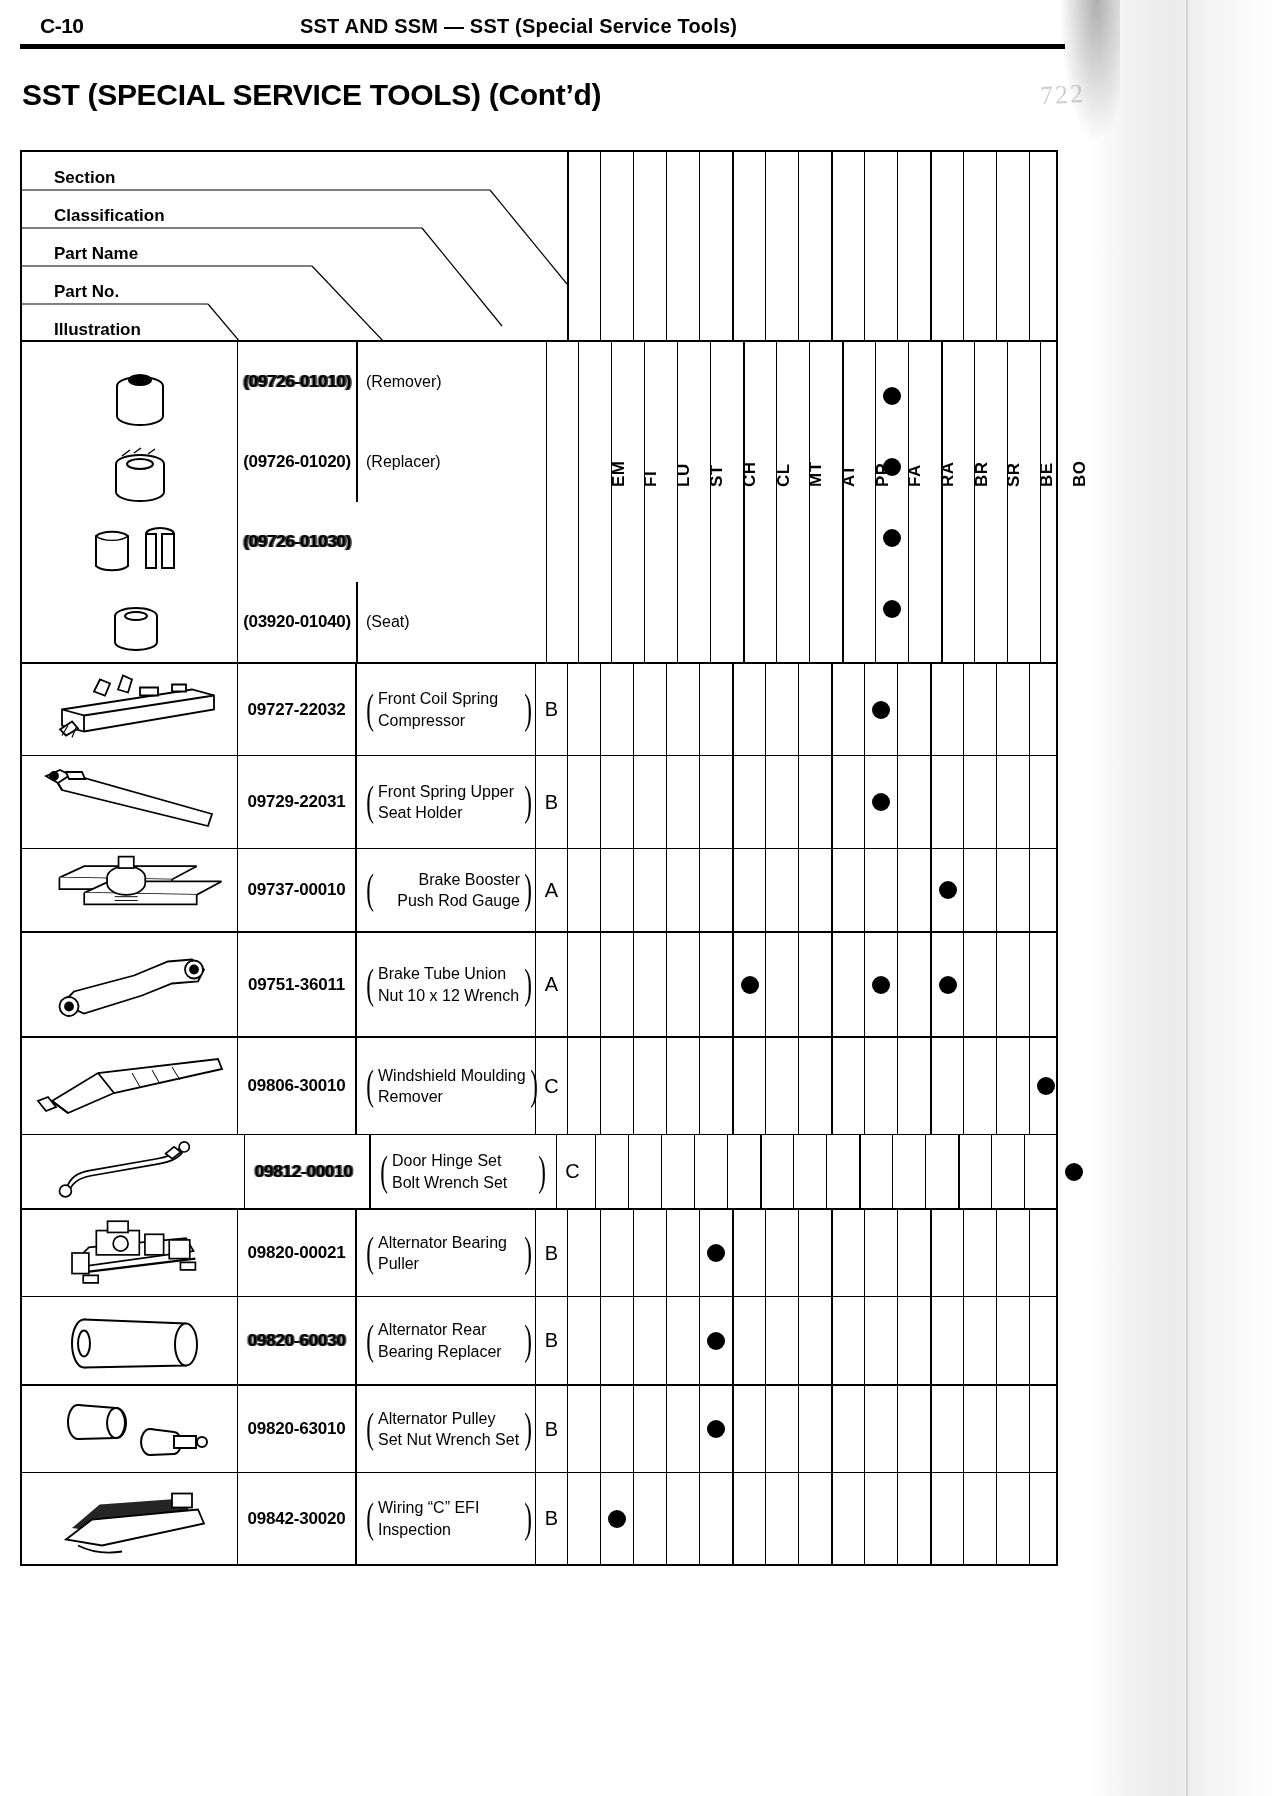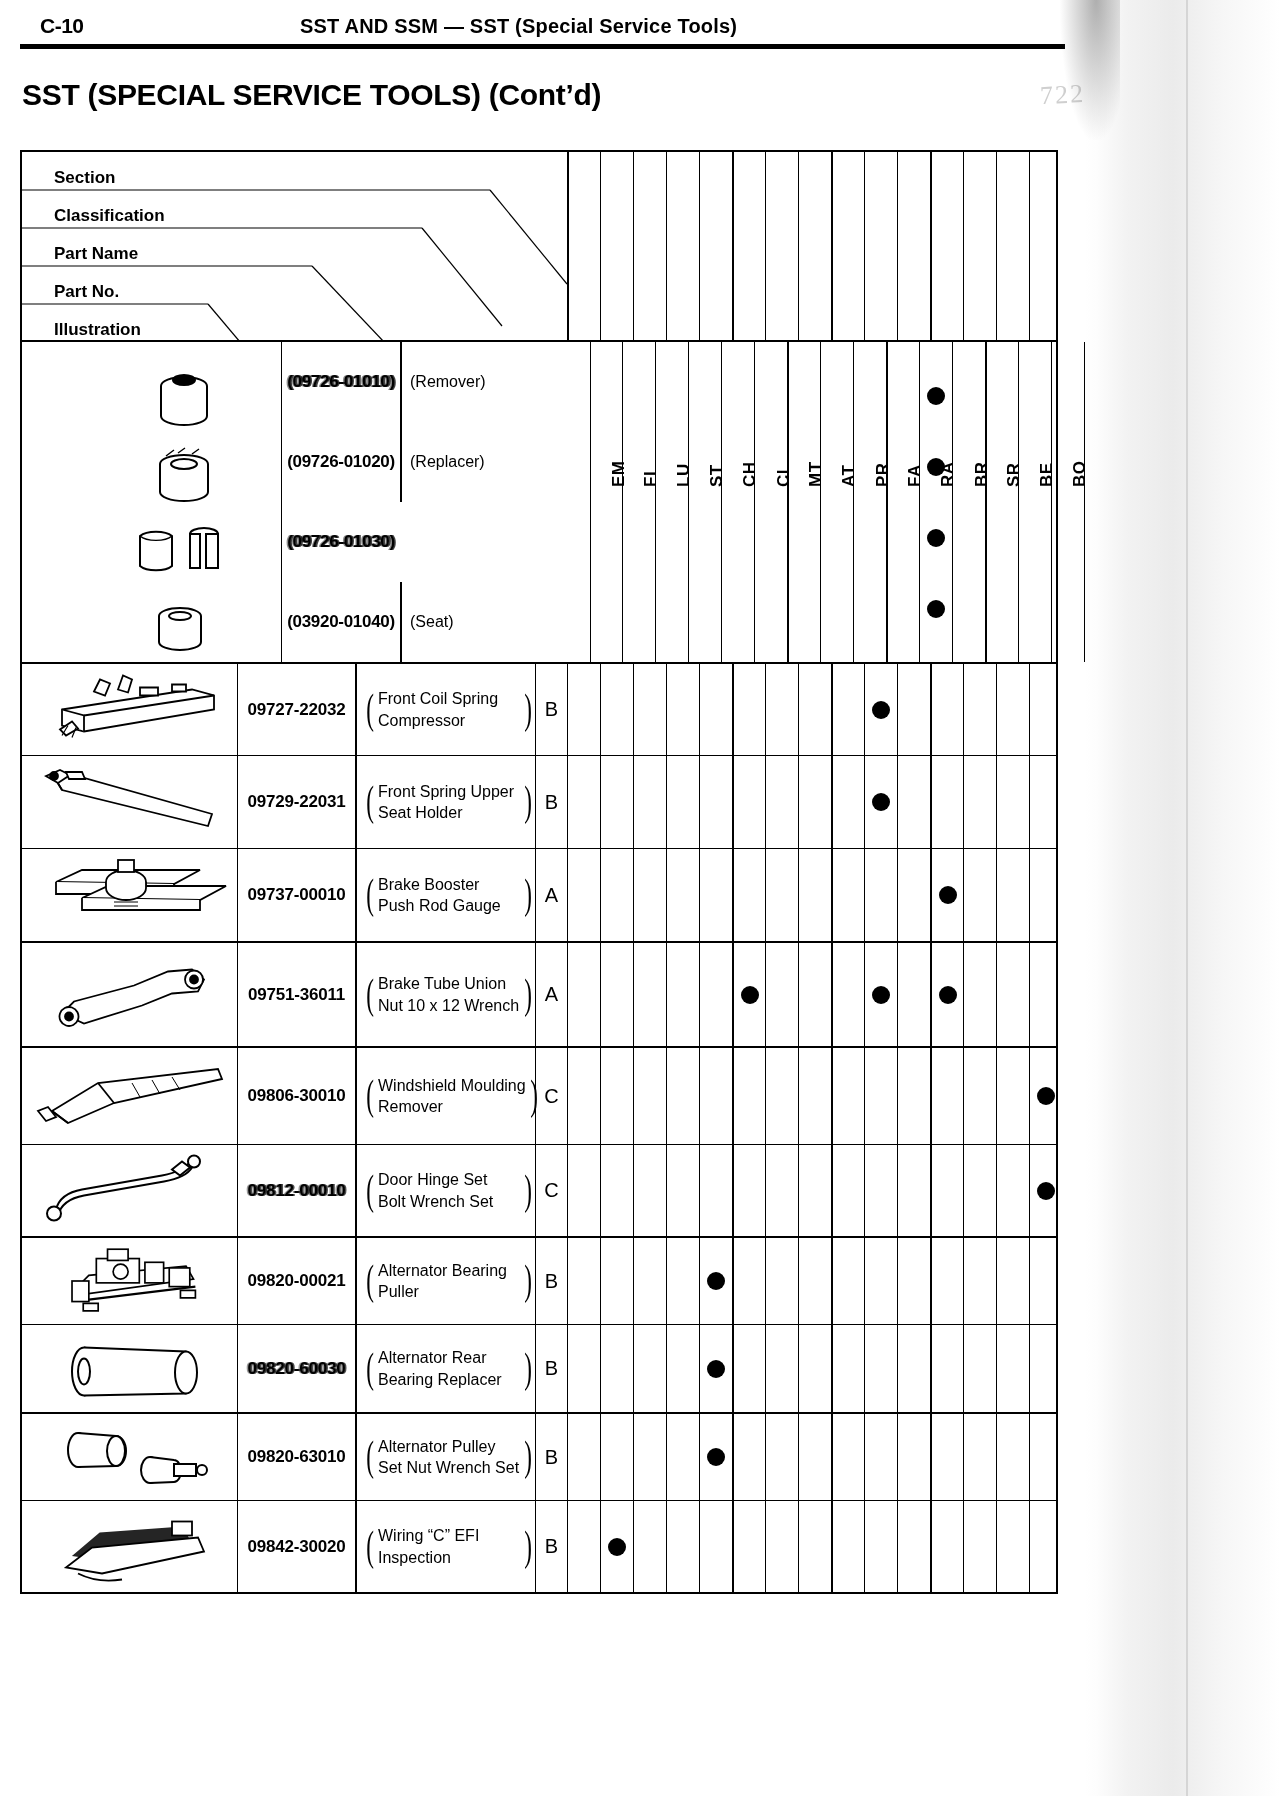--- a/index.html
+++ b/index.html
@@ -153,21 +153,21 @@
   }
 
   
   .trow {
     display: flex;
     border-top: 1px solid #000;
     box-sizing: border-box;
     position: relative;
   }
   .trow.thick { border-top: 2px solid #000; }
-  .trow:first-child { border-top: none; padding-left: 44px; }
+  .trow:first-child { border-top: none; }
 
   .cell-illus {
     width: 215px;
     box-sizing: border-box;
     position: relative;
     flex: 0 0 215px;
   }
   .cell-partno {
     width: 118px;
     flex: 0 0 118px;
@@ -513,21 +513,21 @@
           <div class="appcell">
             <div class="dot"></div>
           </div>
           <div class="appcell"></div>
           <div class="appcell thick"></div>
           <div class="appcell"></div>
           <div class="appcell"></div>
           <div class="appcell"></div>
         </div>
       </div>
-      <div class="trow" style="height: 93px;">
+      <div class="trow" style="height: 83px; text-align: right;">
         <div class="cell-illus">
     <svg class="illus-svg" viewBox="0 0 215 86">
       <g fill="#fff" stroke="#000" stroke-width="1.8">
         <path d="M34 30 L60 18 L178 18 L152 32 Z"></path>
         <path d="M34 30 L34 42 L152 42 L152 32"></path>
         <path d="M60 46 L86 34 L204 34 L178 48 Z"></path>
         <path d="M60 46 L60 58 L178 58 L178 48"></path>
         <ellipse cx="104" cy="30" rx="20" ry="12"></ellipse>
         <path d="M84 30 v6 a20 12 0 0 0 40 0 v-6"></path>
         <rect x="96" y="8" width="16" height="12"></rect>
@@ -656,21 +656,21 @@
           <div class="appcell"></div>
           <div class="appcell"></div>
           <div class="appcell thick"></div>
           <div class="appcell"></div>
           <div class="appcell"></div>
           <div class="appcell">
             <div class="dot"></div>
           </div>
         </div>
       </div>
-      <div class="trow" style="height: 92px;">
+      <div class="trow" style="height: 74px; gap: 7px;">
         <div class="cell-illus">
     <svg class="illus-svg" viewBox="0 0 215 86">
       <g fill="#fff" stroke="#000" stroke-width="2">
         <path d="M34 62 q4 -16 26 -20 L140 28 q22 -4 30 -16" fill="none"></path>
         <path d="M36 68 q4 -16 26 -20 L142 34 q22 -4 28 -14" fill="none"></path>
         <circle cx="32" cy="66" r="7"></circle>
         <circle cx="172" cy="14" r="6"></circle>
         <path d="M150 22 l10 -8 l8 6 l-10 8 z"></path>
       </g>
     </svg>

